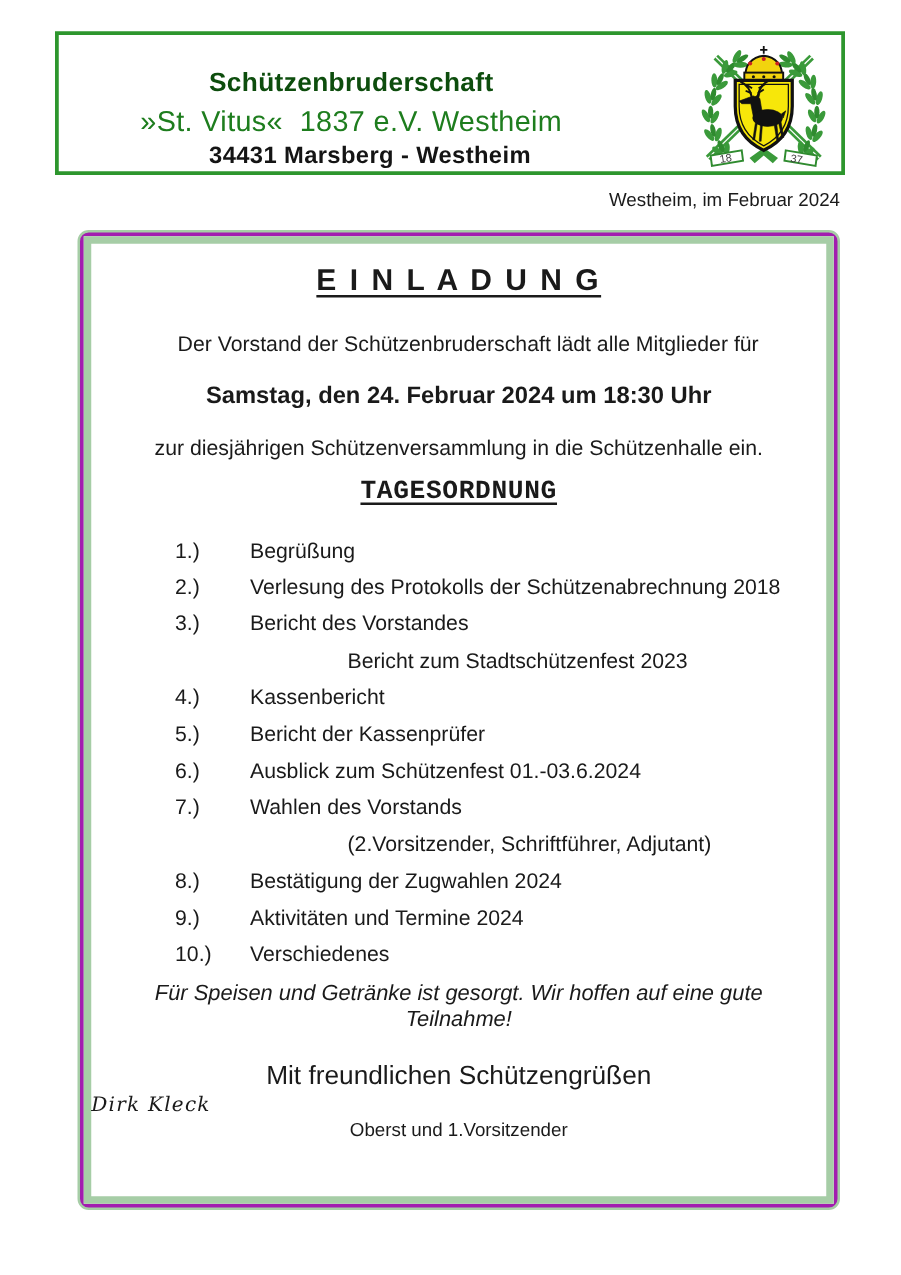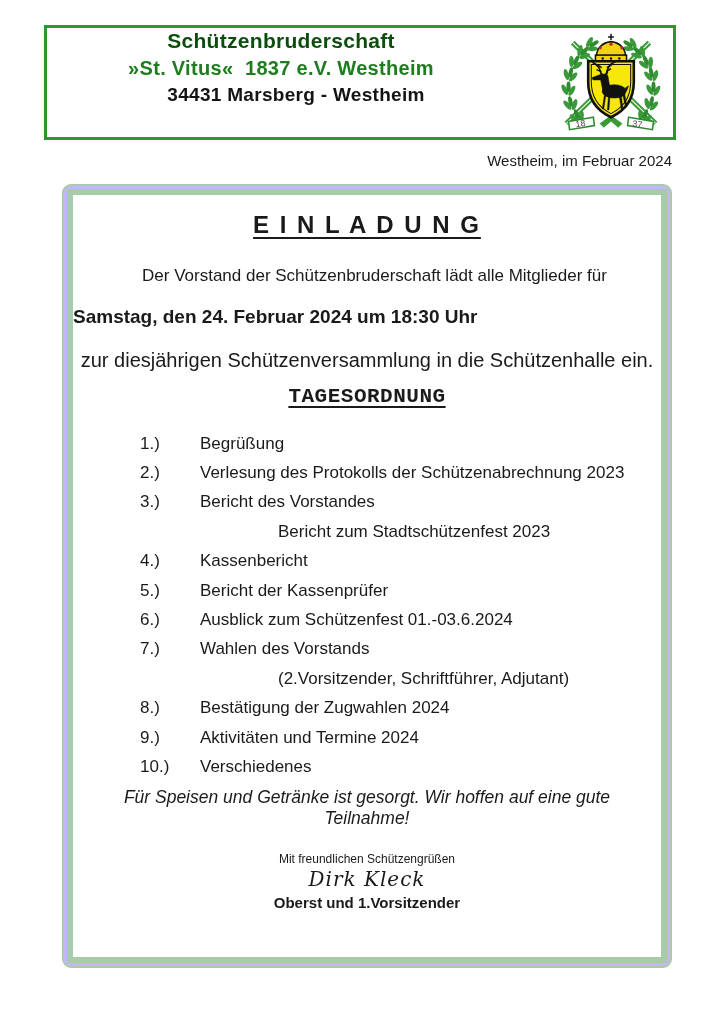--- a/index.html
+++ b/index.html
@@ -5,62 +5,62 @@
   html,body{margin:0;padding:0;}
   body{
     width:721px;height:1020px;position:relative;background:#ffffff;
     font-family:"Liberation Sans", sans-serif;color:#1a1a1a;overflow:hidden;
   }
   
   .header-box{
     position:absolute;left:44px;top:25px;width:632px;height:115px;
     border:3px solid #2d962d;box-sizing:border-box;background:#ffffff;
   }
-  .header-inner{display:flex;align-items:flex-start;height:100%;gap:36px;}
+  .header-inner{display:flex;align-items:flex-end;height:100%;gap:36px;}
   .header-text{width:468px;text-align:center;line-height:1.25;}
   .header-line1{font-size:21px;font-weight:bold;color:#0d4d0d;letter-spacing:0.3px;}
-  .header-line2{font-size:20px;font-weight:bold;color:#1e7d1e;white-space:pre;letter-spacing:0.3px;margin-top:2px;}
+  .header-line2{font-size:23px;font-weight:normal;color:#1e7d1e;white-space:pre;letter-spacing:0.3px;margin-top:2px;}
   .header-line3{font-size:19px;font-weight:bold;color:#141414;letter-spacing:0.3px;margin-top:2px;padding-left:30px;}
   .logo-wrap{margin-left:auto;margin-right:5px;line-height:0;}
   
   .date-line{position:absolute;top:152px;right:49px;font-size:15px;color:#1a1a1a;}
   
   .main-box{
     position:absolute;left:62px;top:184px;width:610px;height:784px;box-sizing:border-box;
-    border:2px solid #a6cda6;border-radius:9px;padding:3px;background:#c4b5fd;
+    border:2px solid #a6cda6;border-radius:9px;padding:3px;background:#a21caf;
   }
   .main-inner{
     width:100%;height:100%;box-sizing:border-box;border:6px solid #a6cda6;background:#ffffff;
   }
   .doc-title{
     margin:16px 0 0;text-align:center;font-size:24px;font-weight:bold;white-space:pre;
     letter-spacing:2px;text-decoration:underline;text-decoration-thickness:2px;text-underline-offset:4px;
   }
   .doc-subtitle{
     margin:6px 0 0;text-align:center;font-size:24px;font-weight:bold;
     text-decoration:underline;text-decoration-thickness:2px;text-underline-offset:4px;
   }
   .intro{margin:27px 0 13px;text-align:center;font-size:17px;padding-left:15px;}
-  .datetime{margin:20px 0 0;font-size:19px;font-weight:bold;}
-  .intro2{margin:21px 0 0;text-align:center;font-size:20px;}
+  .datetime{margin:20px 0 0;text-align:center;font-size:19px;font-weight:bold;}
+  .intro2{margin:21px 0 0;text-align:center;font-size:17px;}
   .agenda-title{
     margin:13px 0 0;text-align:center;font-size:21px;font-weight:bold;letter-spacing:0.5px;
     text-decoration:underline;text-decoration-thickness:2px;text-underline-offset:4px;font-family:Liberation Mono, monospace;
   }
   .agenda-list{margin-top:21px;}
   .agenda-row{display:flex;height:29.4px;align-items:center;font-size:17px;}
   .agenda-num{width:60px;margin-left:67px;flex:none;}
   .agenda-row.indent .agenda-text{margin-left:78px;}
   .note{margin:5px 6px 0;text-align:center;font-size:17.5px;font-style:italic;}
-  .closing{margin:23px 0 0;text-align:center;font-size:12px;}
+  .closing{margin:23px 0 0;text-align:center;font-size:21px;}
   .signature{
-    margin:1px 0 0;text-align:center;font-size:20px;font-style:italic;
+    margin:1px 0 0;text-align:left;font-size:16px;font-style:italic;
     font-family:"DejaVu Serif", serif;letter-spacing:1px;
   }
-  .signature-role{margin:3px 0 0;text-align:center;font-size:15px;font-weight:bold;}
+  .signature-role{margin:3px 0 0;text-align:center;font-size:15px;}
 </style>
 </head>
 <body>
 
 <div class="header-box">
   <div class="header-inner">
     <div class="header-text">
       <div class="header-line1">Schützenbruderschaft</div>
       <div class="header-line2">»St. Vitus«  1837 e.V. Westheim</div>
       <div class="header-line3">34431 Marsberg - Westheim</div>
@@ -155,21 +155,21 @@
     <p class="intro2">zur diesjährigen Schützenversammlung in die Schützenhalle ein.</p>
     <div class="agenda-title">TAGESORDNUNG</div>
 
     <div class="agenda-list">
         <div class="agenda-row">
     <span class="agenda-num">1.)</span>
     <span class="agenda-text">Begrüßung</span>
   </div>
         <div class="agenda-row">
     <span class="agenda-num">2.)</span>
-    <span class="agenda-text">Verlesung des Protokolls der Schützenabrechnung 2023</span>
+    <span class="agenda-text">Verlesung des Protokolls der Schützenabrechnung 2018</span>
   </div>
         <div class="agenda-row">
     <span class="agenda-num">3.)</span>
     <span class="agenda-text">Bericht des Vorstandes</span>
   </div>
         <div class="agenda-row indent">
     <span class="agenda-num"></span>
     <span class="agenda-text">Bericht zum Stadtschützenfest 2023</span>
   </div>
         <div class="agenda-row">

